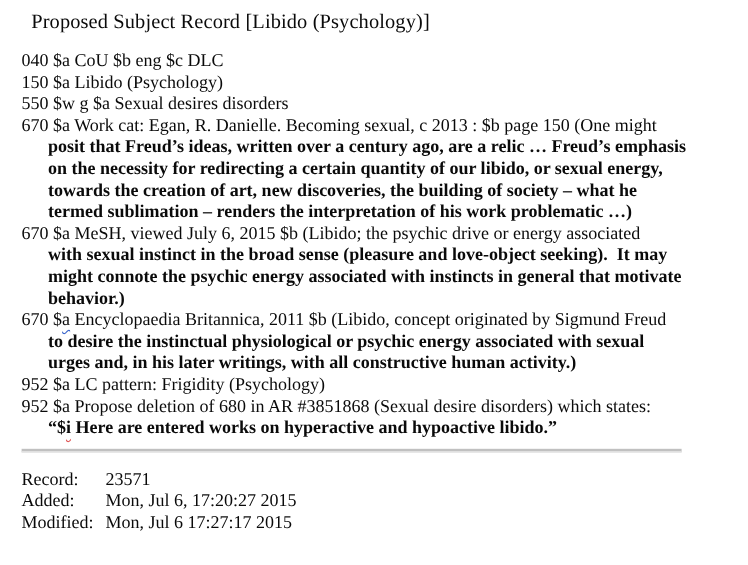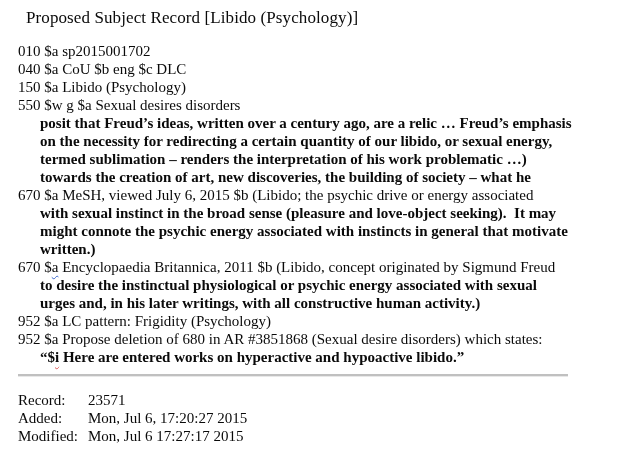--- a/index.html
+++ b/index.html
@@ -65,32 +65,32 @@
   }
 </style>
 </head>
 <body>
 
 <div class="doc">
 
   <div class="doc-title">Proposed Subject Record [Libido (Psychology)]</div>
 
   <div class="marc-lines">
-      <div class="marc-line"><span>010 $a sp2015001702</span></div>
       <div class="marc-line"><span>040 $a CoU $b eng $c DLC</span></div>
       <div class="marc-line"><span>150 $a Libido (Psychology)</span></div>
       <div class="marc-line"><span>550 $w g $a Sexual desires disorders</span></div>
+      <div class="marc-line"><span>670 $a Work cat: Egan, R. Danielle. Becoming sexual, c 2013 : $b page 150 (One might</span></div>
       <div class="marc-line cont"><span>posit that Freud’s ideas, written over a century ago, are a relic … Freud’s emphasis</span></div>
       <div class="marc-line cont"><span>on the necessity for redirecting a certain quantity of our libido, or sexual energy,</span></div>
+      <div class="marc-line cont"><span>towards the creation of art, new discoveries, the building of society – what he</span></div>
       <div class="marc-line cont"><span>termed sublimation – renders the interpretation of his work problematic …)</span></div>
-      <div class="marc-line cont"><span>towards the creation of art, new discoveries, the building of society – what he</span></div>
       <div class="marc-line"><span>670 $a MeSH, viewed July 6, 2015 $b (Libido; the psychic drive or energy associated</span></div>
       <div class="marc-line cont"><span>with sexual instinct in the broad sense (pleasure and love-object seeking).  It may</span></div>
       <div class="marc-line cont"><span>might connote the psychic energy associated with instincts in general that motivate</span></div>
-      <div class="marc-line cont"><span>written.)</span></div>
+      <div class="marc-line cont"><span>behavior.)</span></div>
       <div class="marc-line"><span>670 $</span><span class="sq" style="text-decoration-color: rgb(59, 102, 204);">a</span><span> Encyclopaedia Britannica, 2011 $b (Libido, concept originated by Sigmund Freud</span></div>
       <div class="marc-line cont"><span>to desire the instinctual physiological or psychic energy associated with sexual</span></div>
       <div class="marc-line cont"><span>urges and, in his later writings, with all constructive human activity.)</span></div>
       <div class="marc-line"><span>952 $a LC pattern: Frigidity (Psychology)</span></div>
       <div class="marc-line"><span>952 $a Propose deletion of 680 in AR #3851868 (Sexual desire disorders) which states:</span></div>
       <div class="marc-line cont"><span>“$</span><span class="sq" style="text-decoration-color: rgb(224, 90, 90);">i</span><span> Here are entered works on hyperactive and hypoactive libido.”</span></div>
     </div>
 
   <div class="divider" style="background: rgb(192, 192, 192);"></div>
 

